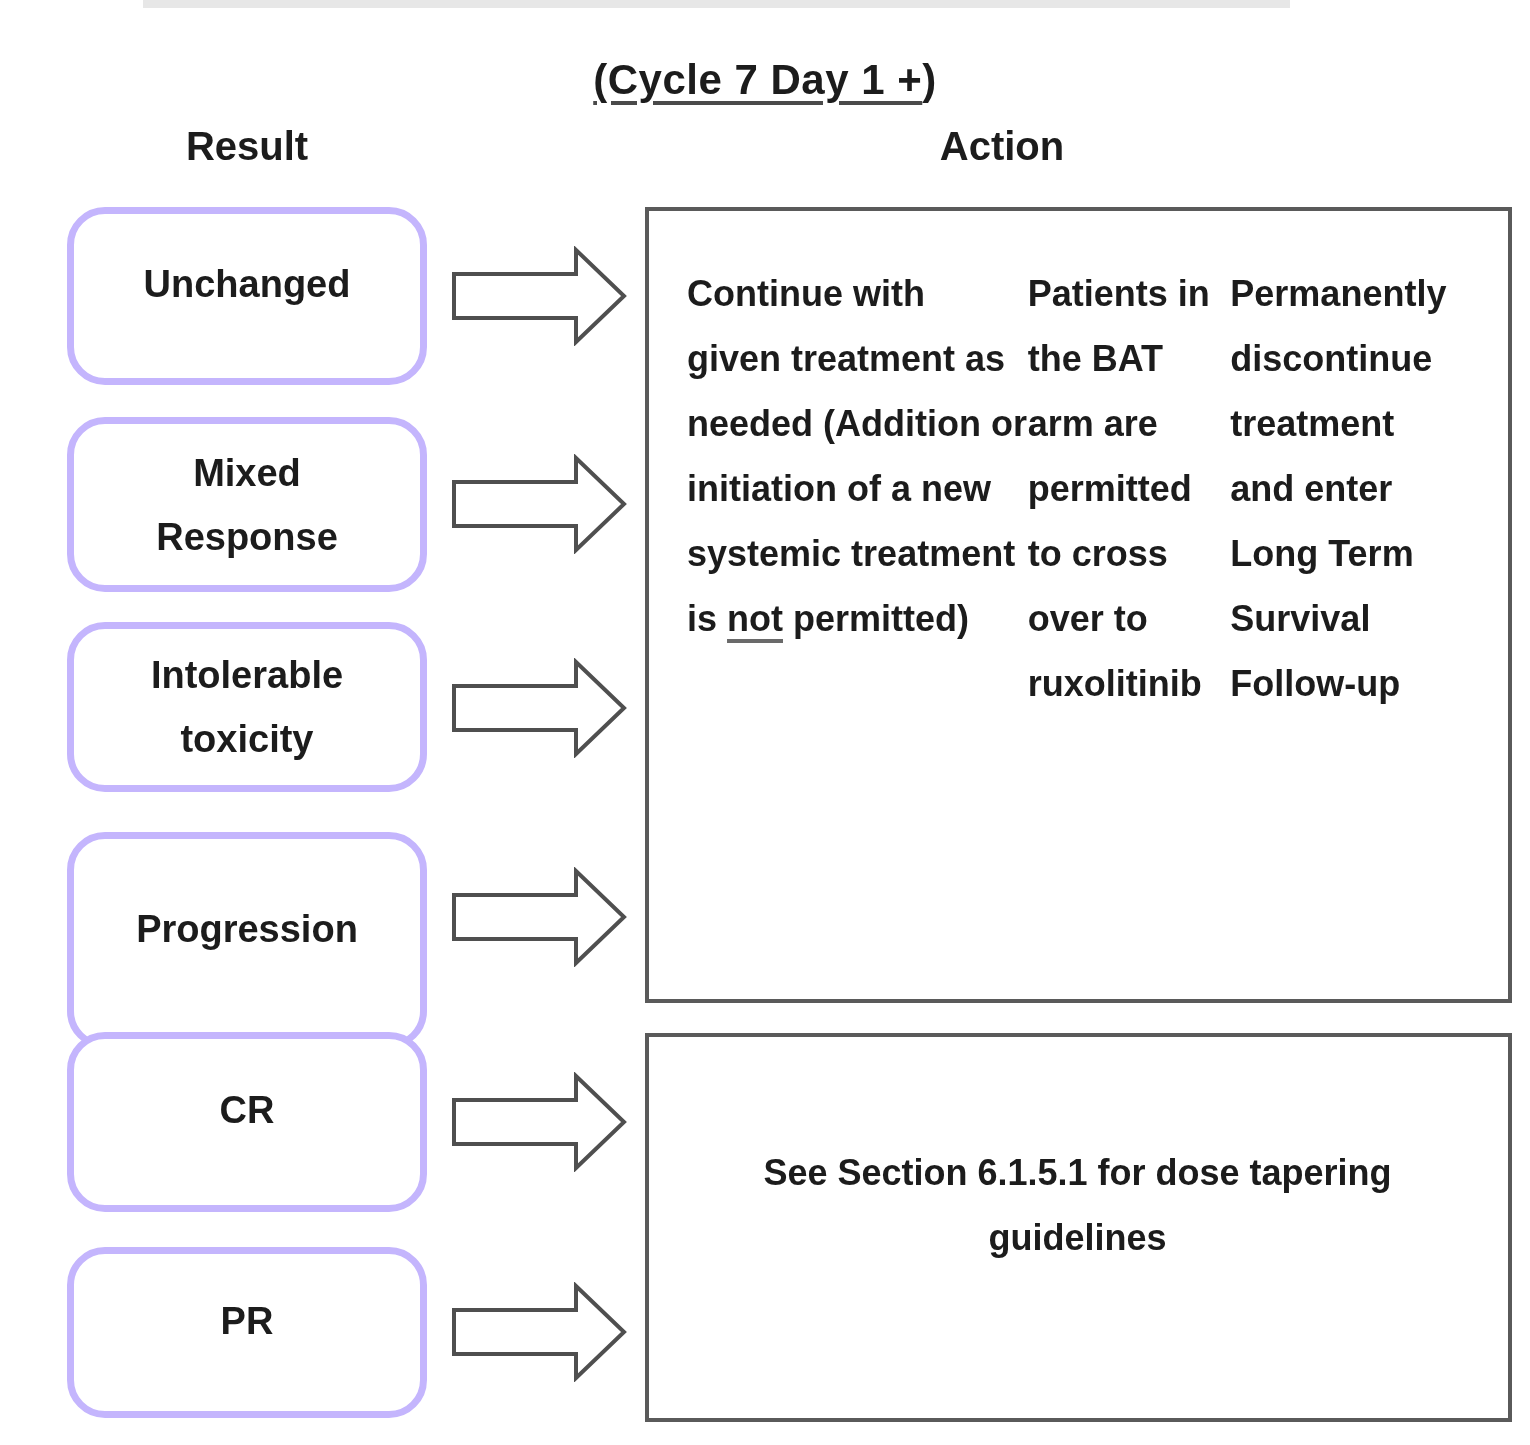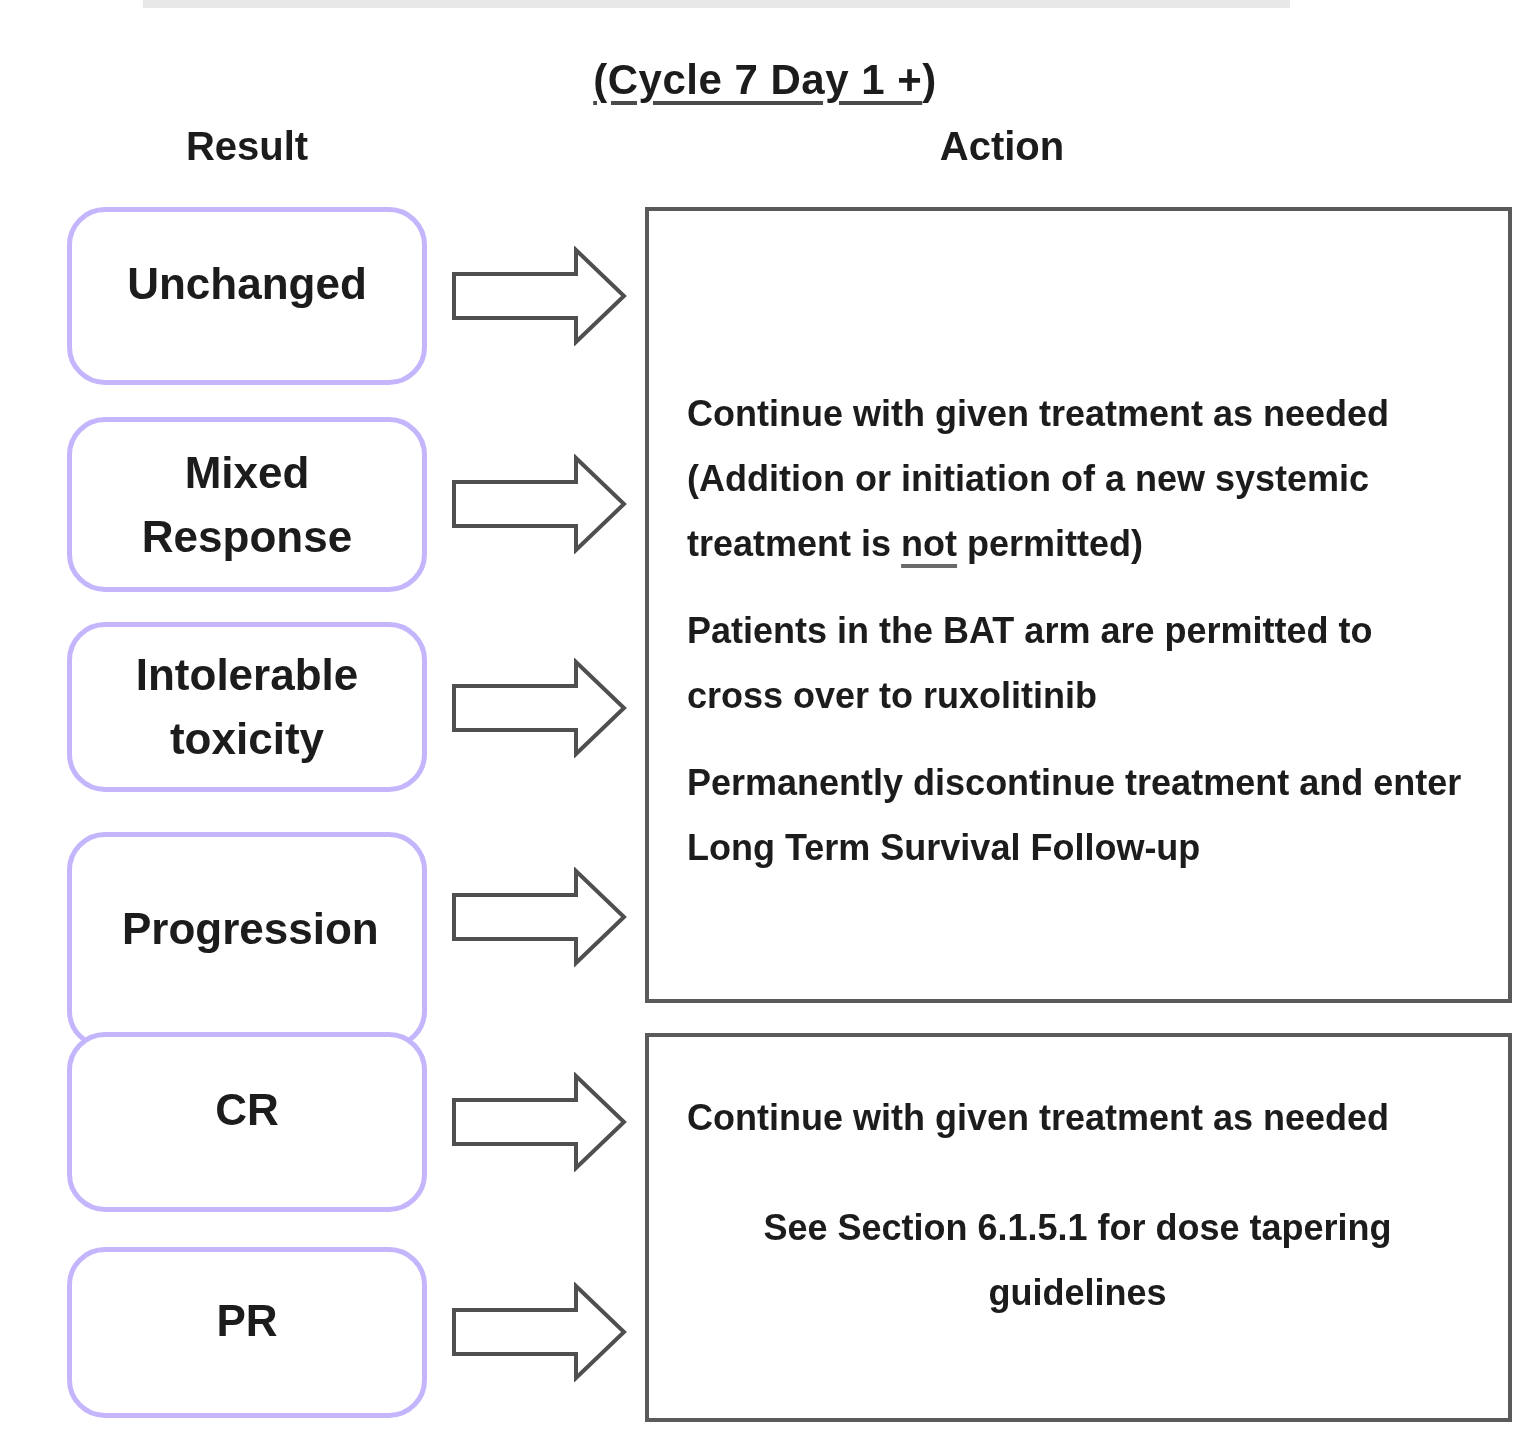--- a/index.html
+++ b/index.html
@@ -39,26 +39,26 @@
     top: 124px;
     font-size: 40px; font-weight: 700;
     text-align: center;
   }
   .col-header.result { left: 67px; width: 360px; }
   .col-header.action { left: 645px; width: 714px; }
 
   
   .result-box {
     left: 67px; width: 360px;
-    border: 5px solid #c4b5fd;
+    border: 7px solid #c4b5fd;
     border-radius: 38px;
     background: #ffffff;
     display: flex; align-items: center; justify-content: center;
     text-align: center;
-    font-size: 44px; font-weight: 700;
+    font-size: 38px; font-weight: 700;
     line-height: 64px;
   }
   .result-box .label { max-width: 250px; }
   .result-box.single { padding-bottom: 24px; }
   .rb1 { top: 207px;  height: 178px; }
   .rb2 { top: 417px;  height: 175px; }
   .rb3 { top: 622px;  height: 170px; }
   .rb4 { top: 832px;  height: 217px; }
   .rb5 { top: 1032px; height: 180px; }
   .rb6 { top: 1247px; height: 171px; }
@@ -71,21 +71,21 @@
   .ar3 { top: 658px; }
   .ar4 { top: 867px; }
   .ar5 { top: 1072px; }
   .ar6 { top: 1282px; }
 
   
   .action-box {
     left: 645px; width: 867px;
     border: 4px solid #5a5a5a;
     background: #ffffff;
-    display: flex; flex-direction: column; justify-content: center;
+    display: flex; flex-direction: row; justify-content: center;
     font-size: 36px; font-weight: 700;
     line-height: 65px;
   }
   .action-box p { max-width: 800px; }
   .action-box.top {
     top: 207px; height: 796px;
     padding: 50px 40px 0 38px;
     row-gap: 22px;
   }
   .action-box.bottom {
@@ -164,15 +164,14 @@
     </svg>
 </div>
 
 <div class="abs action-box top">
   <p><span>Continue with given treatment as needed (Addition or initiation of a new systemic treatment is </span><span class="emphasis">not</span><span> permitted)</span></p>
   <p>Patients in the BAT arm are permitted to cross over to ruxolitinib</p>
   <p>Permanently discontinue treatment and enter Long Term Survival Follow-up</p>
 </div>
 
 <div class="abs action-box bottom">
-  <p>Continue with given treatment as needed</p>
   <p class="centered">See Section 6.1.5.1 for dose tapering guidelines</p>
 </div>
 
 </body></html>

